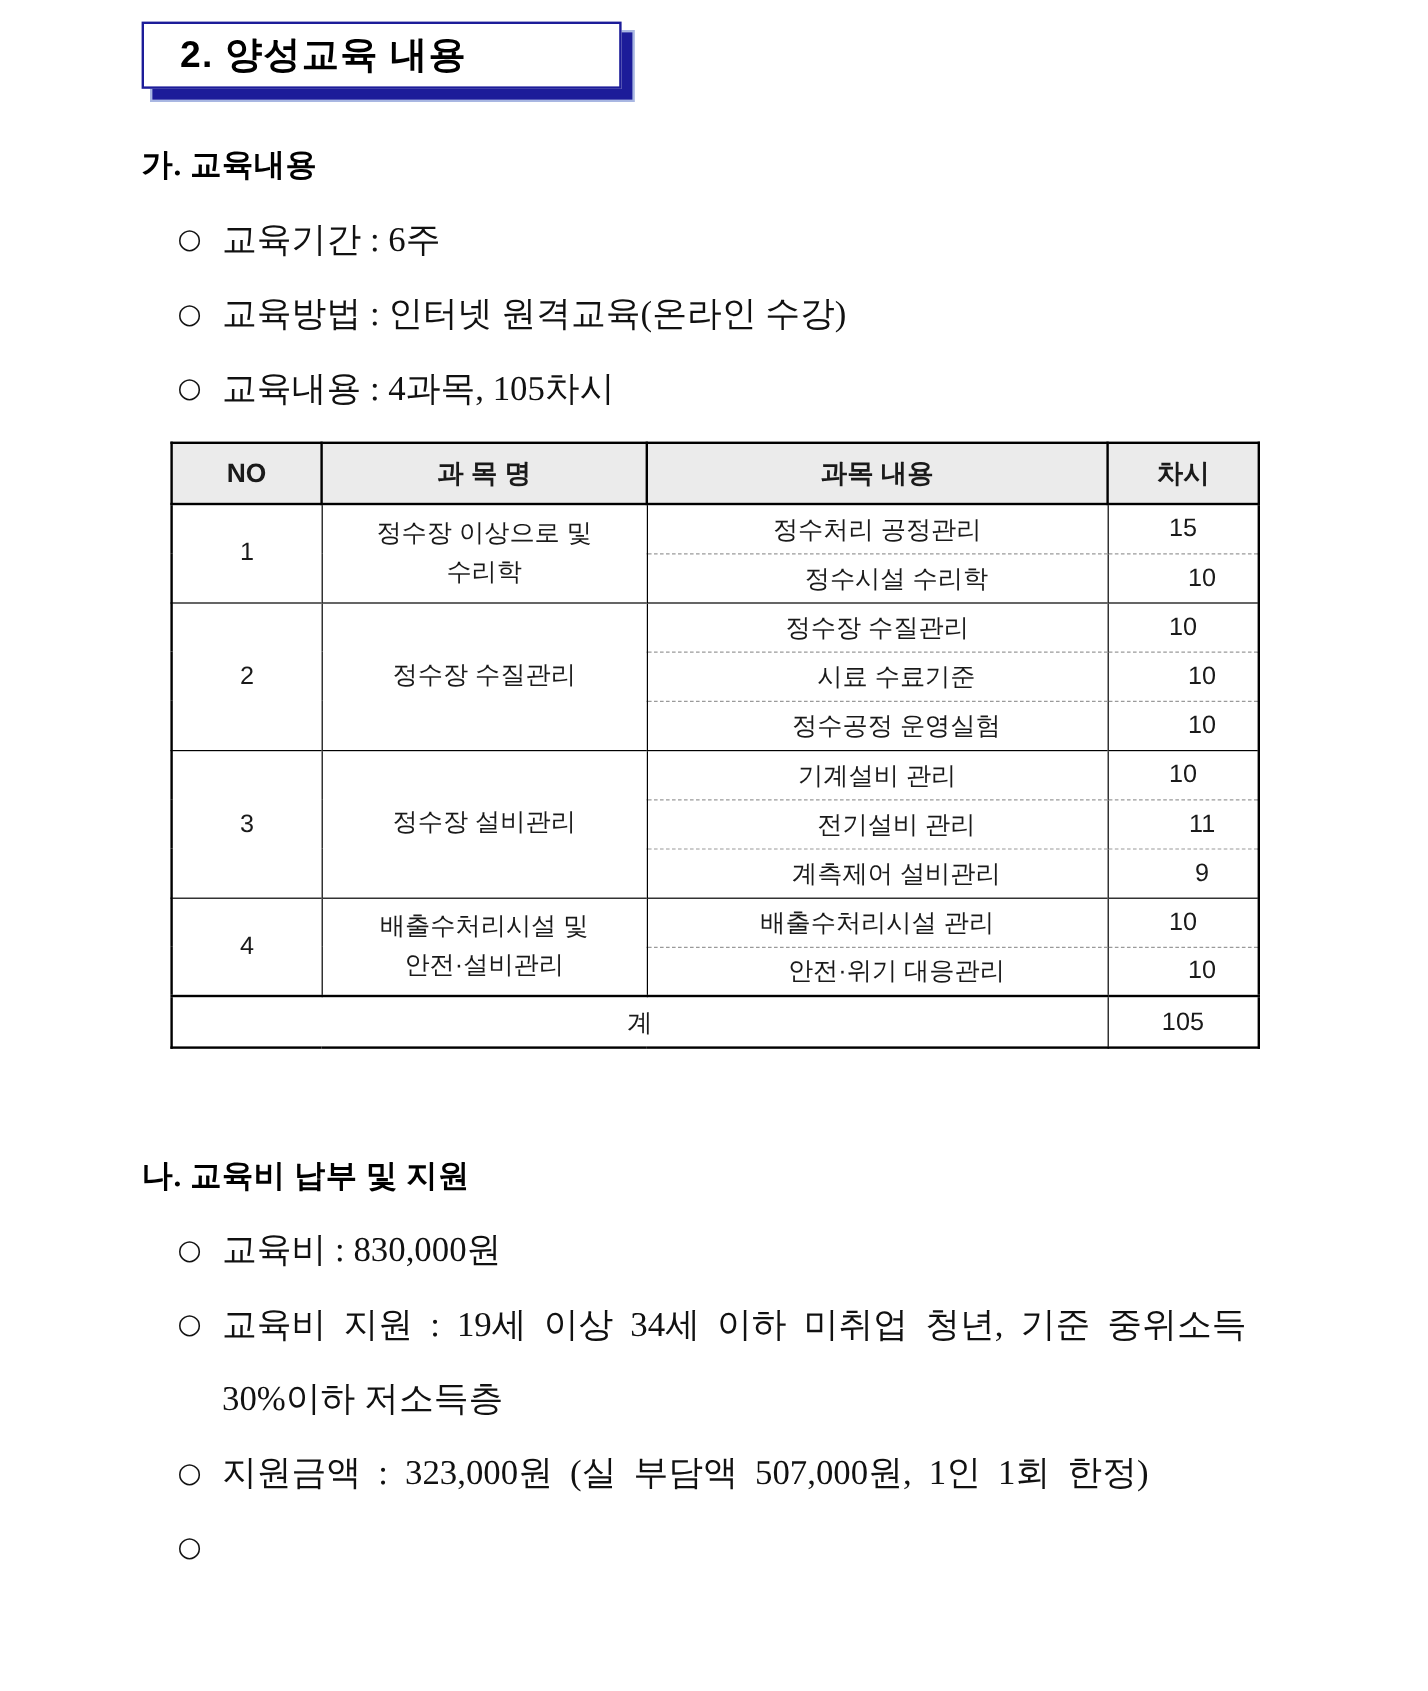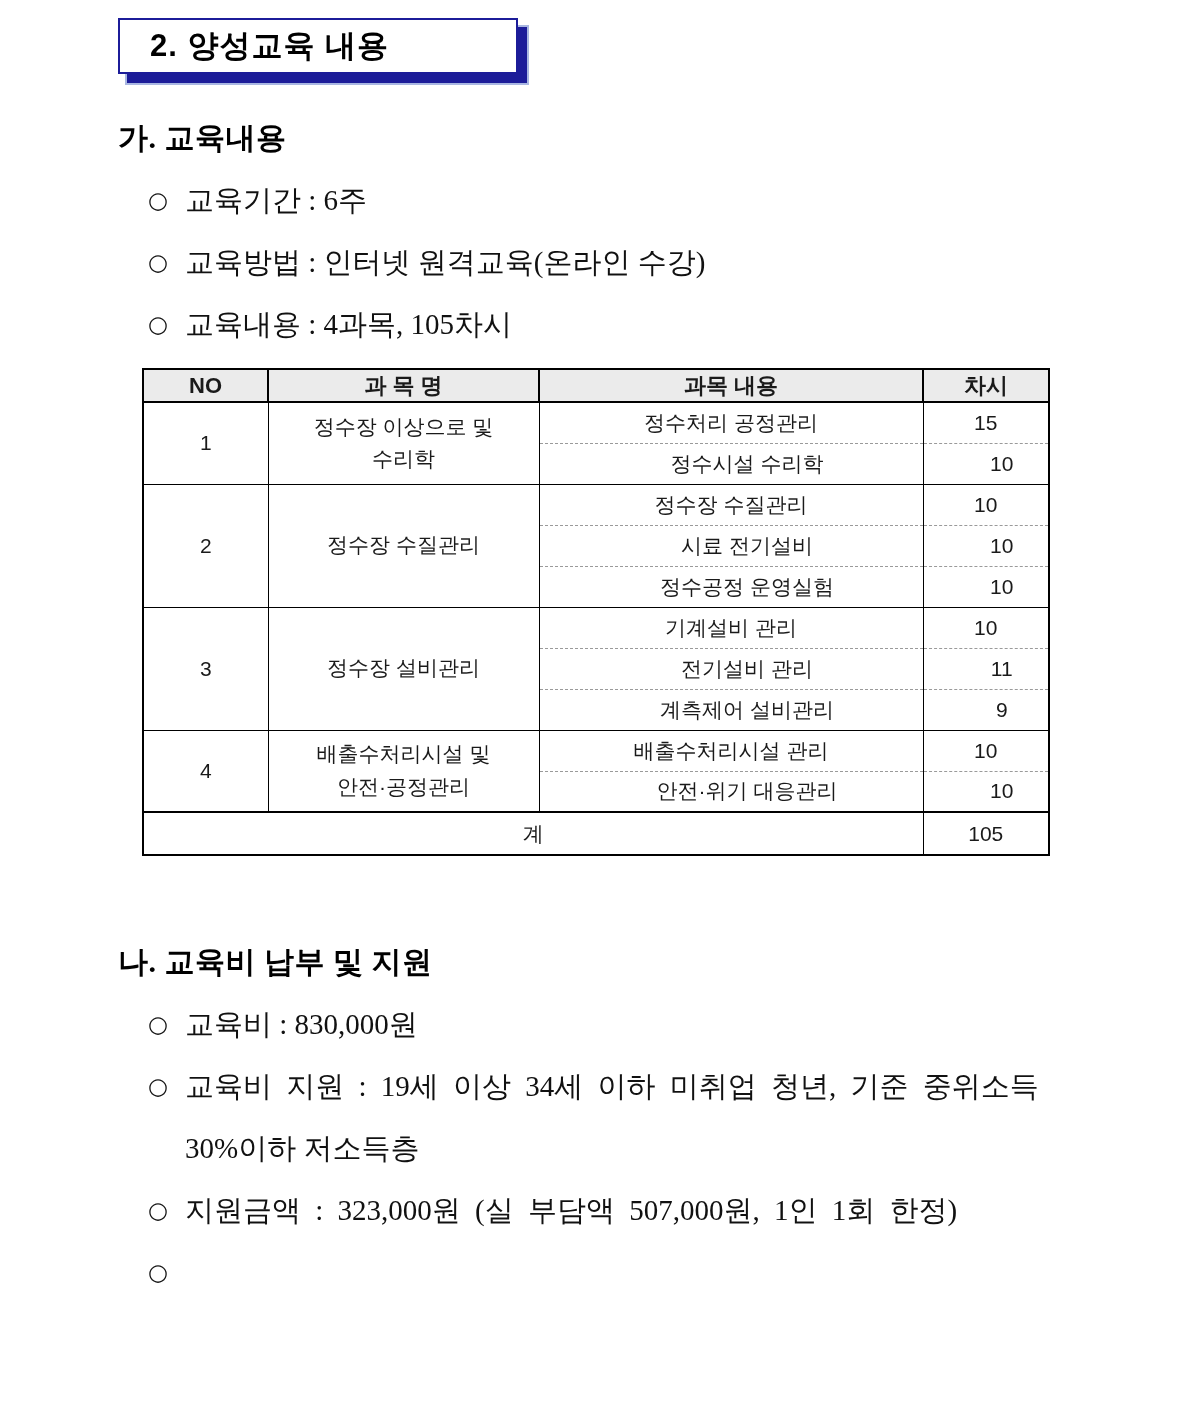--- a/index.html
+++ b/index.html
@@ -26,21 +26,21 @@
     padding-left: 30px;
     font-family: "Liberation Sans", "DejaVu Sans", sans-serif;
     font-weight: bold;
     font-size: 31px;
     letter-spacing: 1px;
     color: #000000;
   }
 
   .sec-heading {
     margin-left: 118px;
-    font-size: 30px;
+    font-size: 26px;
     font-weight: bold;
     line-height: 36px;
     color: #000000;
     letter-spacing: 0.5px;
   }
   .sec-heading.first { margin-top: 46px; }
   .sec-heading.second { margin-top: 88px; }
   .sec-heading.third { margin-top: 56px; }
 
   .bullet-row {
@@ -71,21 +71,21 @@
     border: 2px solid #000000;
     font-family: "Liberation Sans", "DejaVu Sans", sans-serif;
     font-size: 21px;
     color: #1a1a1a;
     table-layout: fixed;
   }
   .course-table th {
     background: #ebebeb;
     border: 2px solid #000000;
     font-weight: bold;
-    height: 33px;
+    height: 51px;
     text-align: center;
     font-size: 22px;
   }
   .course-table td {
     border-left: 1.5px solid #000000;
     border-right: 1.5px solid #000000;
     text-align: center;
     height: 41px;
     background: #ffffff;
   }
@@ -147,21 +147,21 @@
         <td class="hours-cell dashed">10</td>
       </tr>
 
       <tr>
         <td rowspan="3" class="no-cell solid-top">2</td>
         <td rowspan="3" class="subject-cell solid-top">정수장 수질관리</td>
         <td class="content-cell solid-top">정수장 수질관리</td>
         <td class="hours-cell solid-top">10</td>
       </tr>
       <tr>
-        <td class="content-cell dashed">시료 전기설비</td>
+        <td class="content-cell dashed">시료 수료기준</td>
         <td class="hours-cell dashed">10</td>
       </tr>
       <tr>
         <td class="content-cell dashed">정수공정 운영실험</td>
         <td class="hours-cell dashed">10</td>
       </tr>
 
       <tr>
         <td rowspan="3" class="no-cell solid-top">3</td>
         <td rowspan="3" class="subject-cell solid-top">정수장 설비관리</td>
@@ -173,21 +173,21 @@
         <td class="hours-cell dashed">11</td>
       </tr>
       <tr>
         <td class="content-cell dashed">계측제어 설비관리</td>
         <td class="hours-cell dashed">9</td>
       </tr>
 
       <tr>
         <td rowspan="2" class="no-cell solid-top">4</td>
         <td rowspan="2" class="subject-cell solid-top">배출수처리시설 및
-안전·공정관리</td>
+안전·설비관리</td>
         <td class="content-cell solid-top">배출수처리시설 관리</td>
         <td class="hours-cell solid-top">10</td>
       </tr>
       <tr>
         <td class="content-cell dashed">안전·위기 대응관리</td>
         <td class="hours-cell dashed">10</td>
       </tr>
 
       <tr class="total-row">
         <td colspan="3">계</td>

